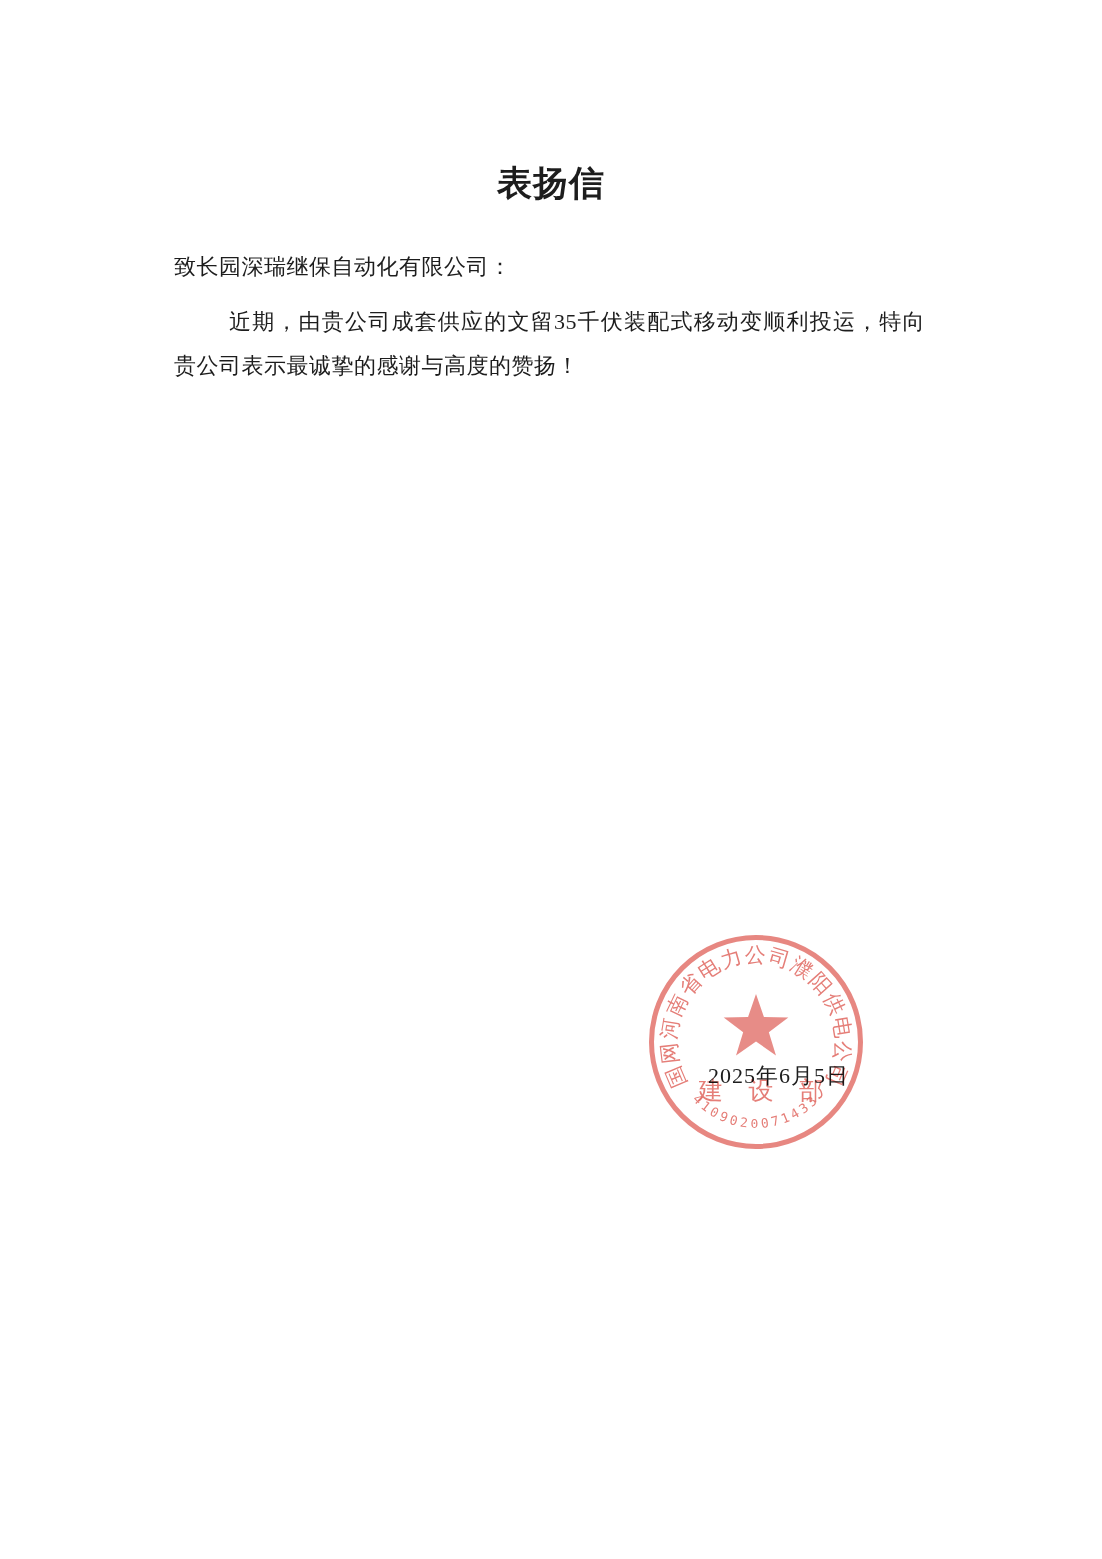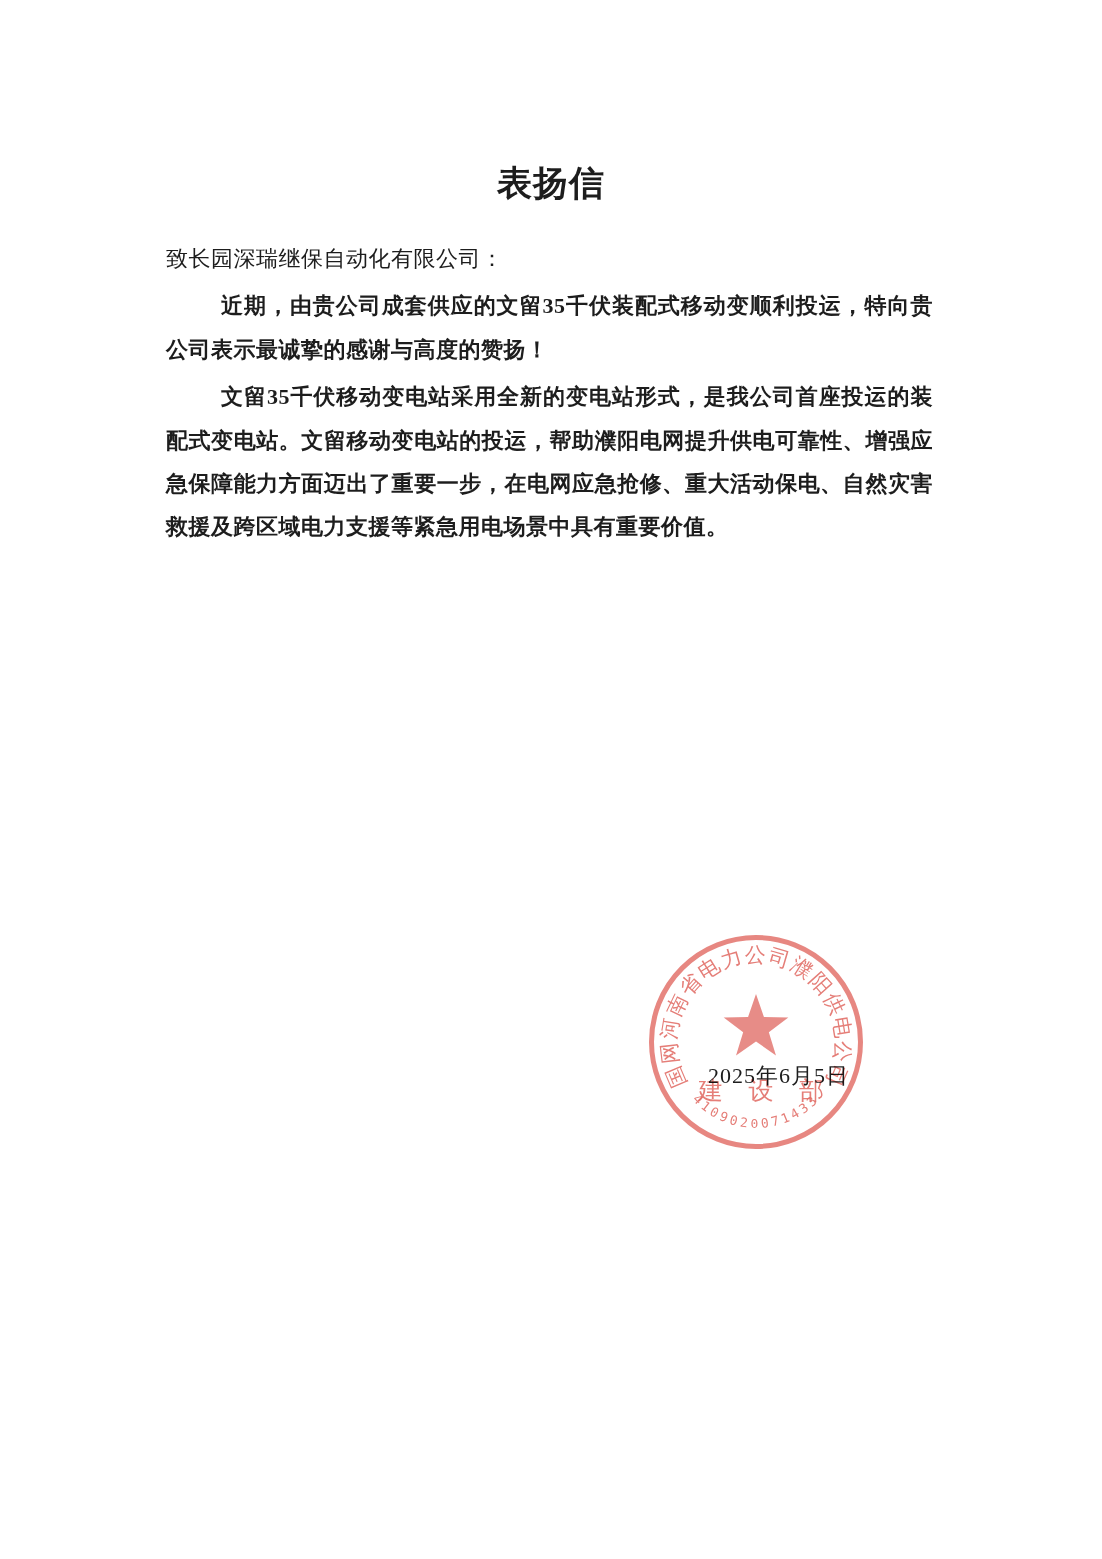--- a/index.html
+++ b/index.html
@@ -29,23 +29,23 @@
   .body {
     position: absolute;
     top: 233px;
     left: 162px;
     width: 775px;
     font-size: 22px;
     line-height: 43.4px;
     text-align: justify;
     letter-spacing: 0.5px;
   }
-  .body p { margin: 4px; }
+  .body p { margin: 12px; }
   .salutation { text-indent: 0; }
-  .para { text-indent: 2.5em; font-weight: bold; }
+  .para { text-indent: 2.5em; }
   .sig-org {
     position: absolute;
     top: 1013px;
     left: 637px;
     font-size: 22px;
     letter-spacing: 0.5px;
     z-index: 1;
   }
   .sig-date {
     position: absolute;
@@ -100,21 +100,20 @@
 </head>
 <body>
 
 <div class="page">
 
   <h1 class="title">表扬信</h1>
 
   <div class="body">
     <p class="salutation">致长园深瑞继保自动化有限公司：</p>
     <p class="para">近期，由贵公司成套供应的文留35千伏装配式移动变顺利投运，特向贵公司表示最诚挚的感谢与高度的赞扬！</p>
-    <p class="para">文留35千伏移动变电站采用全新的变电站形式，是我公司首座投运的装配式变电站。文留移动变电站的投运，帮助濮阳电网提升供电可靠性、增强应急保障能力方面迈出了重要一步，在电网应急抢修、重大活动保电、自然灾害救援及跨区域电力支援等紧急用电场景中具有重要价值。</p>
   </div>
 
   <div class="sig-date">2025年6月5日</div>
 
   <svg class="stamp" viewBox="0 0 220 220" xmlns="http://www.w3.org/2000/svg" aria-hidden="true">
     <circle class="seal-ring" cx="110" cy="110" r="104.5"></circle>
 
     <path id="seal-arc" d="M 40.7 150 A 80 80 0 1 1 179.3 150" fill="none"></path>
     <text class="seal-ring-text">
       <textPath href="#seal-arc" startOffset="50%" text-anchor="middle">国网河南省电力公司濮阳供电公司</textPath>

